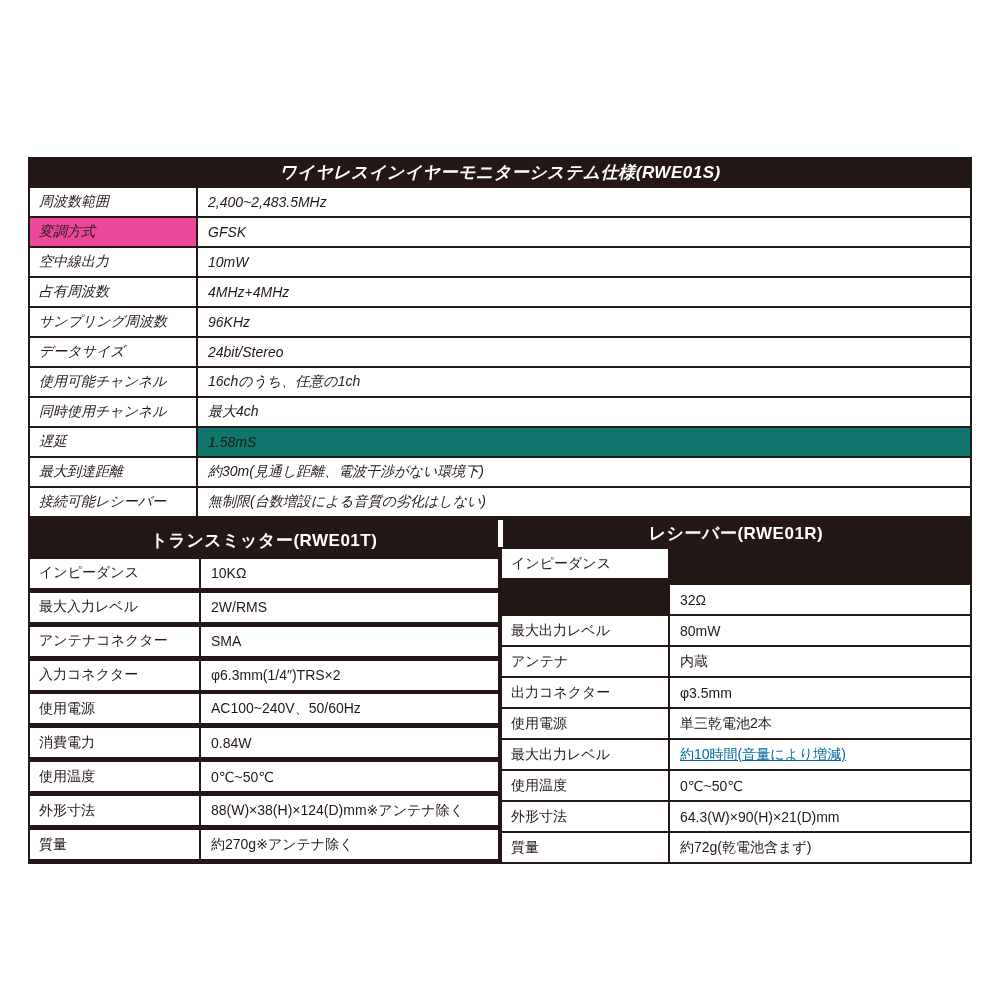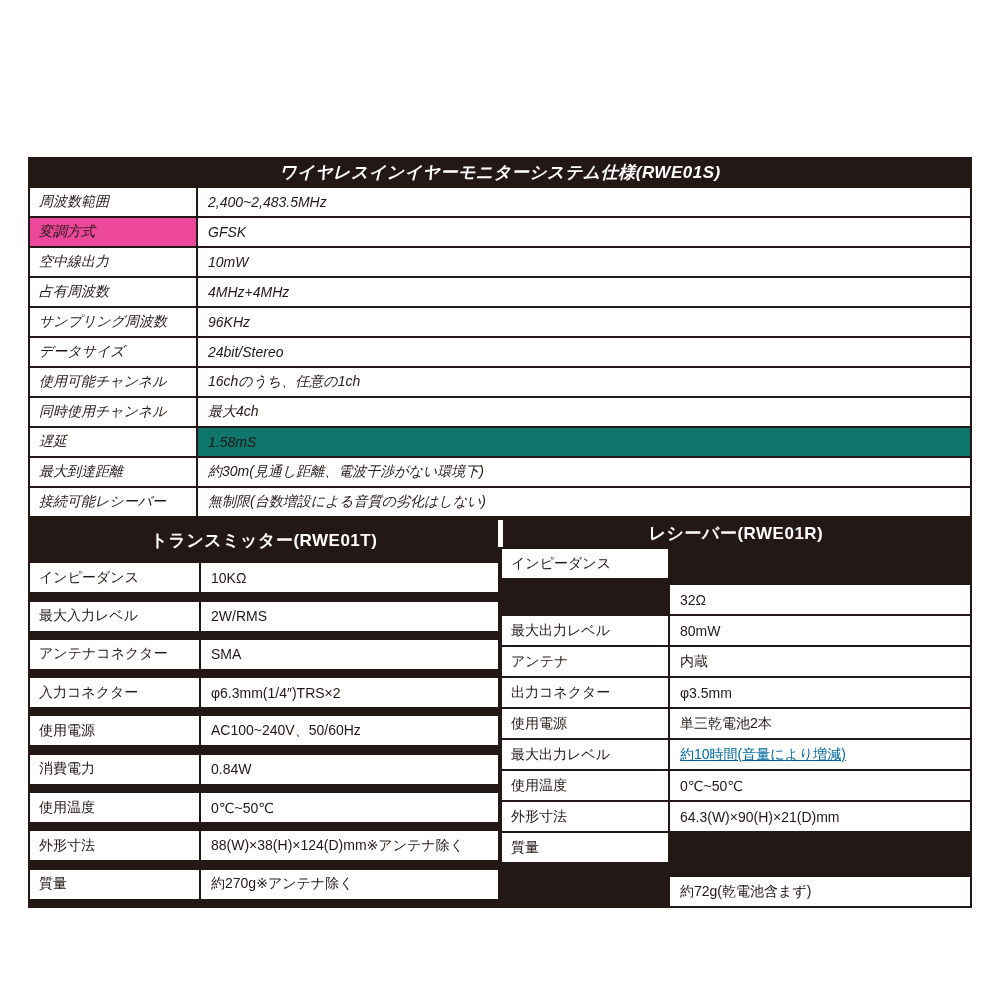--- a/index.html
+++ b/index.html
@@ -139,18 +139,18 @@
         <div class="cell val" style="background: rgb(255, 255, 255); color: rgb(35, 24, 21);">φ3.5mm</div>
         <div class="cell lab" style="background: rgb(255, 255, 255); color: rgb(35, 24, 21);">使用電源</div>
         <div class="cell val" style="background: rgb(255, 255, 255); color: rgb(35, 24, 21);">単三乾電池2本</div>
         <div class="cell lab" style="background: rgb(255, 255, 255); color: rgb(35, 24, 21);">最大出力レベル</div>
         <div class="cell val" style="background: rgb(255, 255, 255); color: #0369a1; text-decoration: underline;">約10時間(音量により増減)</div>
         <div class="cell lab" style="background: rgb(255, 255, 255); color: rgb(35, 24, 21);">使用温度</div>
         <div class="cell val" style="background: rgb(255, 255, 255); color: rgb(35, 24, 21);">0℃~50℃</div>
         <div class="cell lab" style="background: rgb(255, 255, 255); color: rgb(35, 24, 21);">外形寸法</div>
         <div class="cell val" style="background: rgb(255, 255, 255); color: rgb(35, 24, 21);">64.3(W)×90(H)×21(D)mm</div>
         <div class="cell lab" style="background: rgb(255, 255, 255); color: rgb(35, 24, 21);">質量</div>
-        <div class="cell val" style="background: rgb(255, 255, 255); color: rgb(35, 24, 21); margin-top: 44px;">約72g(乾電池含まず)</div>
+        <div class="cell val" style="background: rgb(255, 255, 255); color: rgb(35, 24, 21);">約72g(乾電池含まず)</div>
       </div>
     <div class="header-gap"></div>
   </div>
 
 </div>
 
 </body></html>

